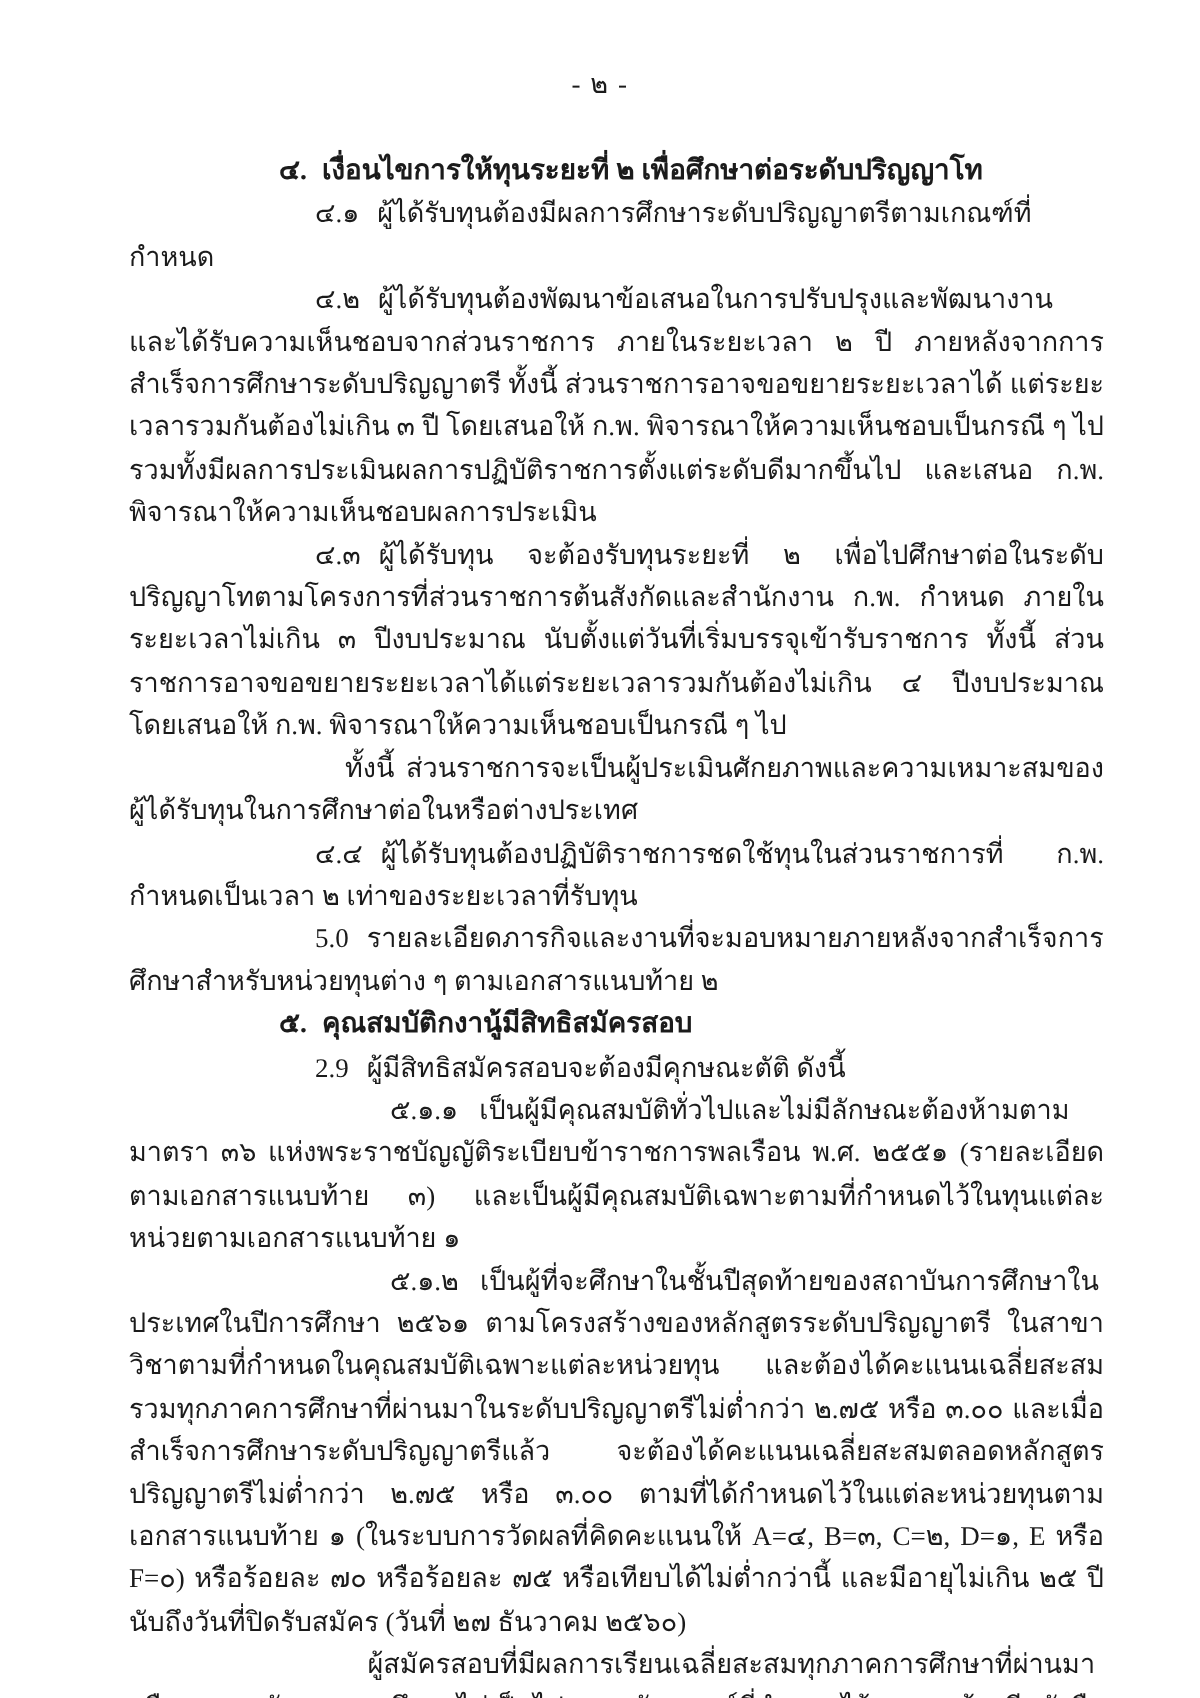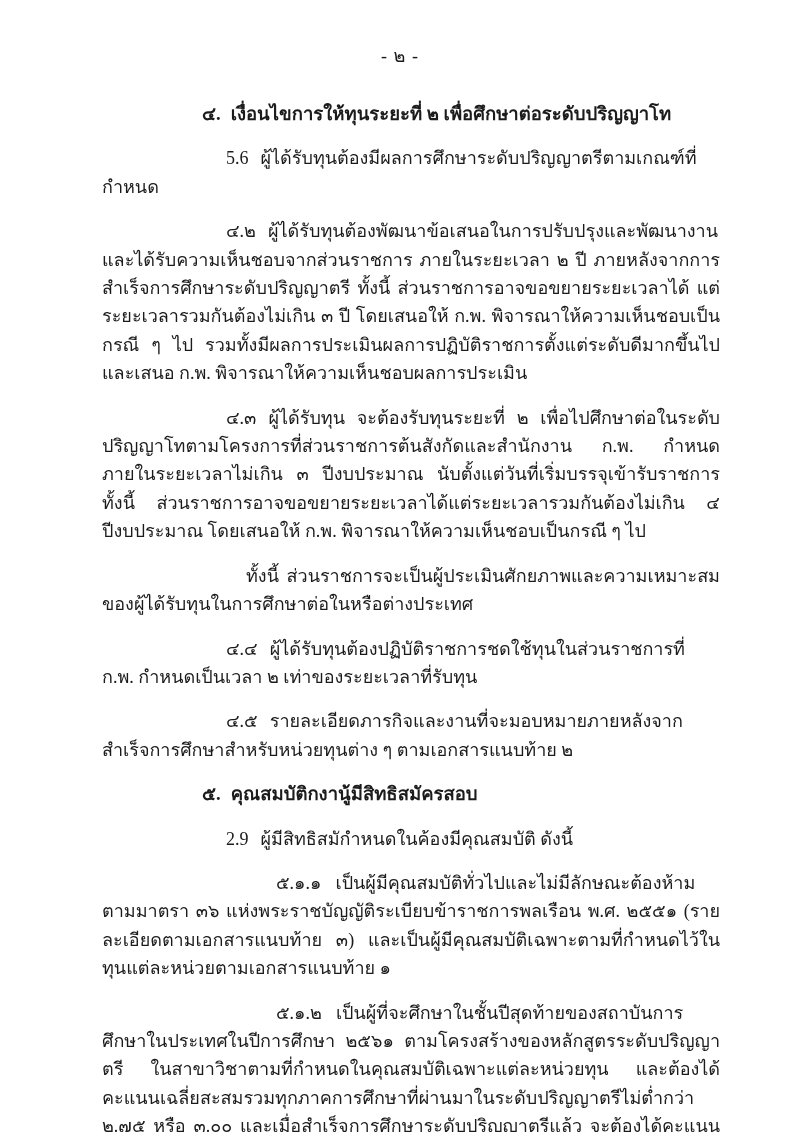--- a/index.html
+++ b/index.html
@@ -29,21 +29,21 @@
     line-height: 28px;
     margin-bottom: 30px;
     letter-spacing: 1px;
   }
   .content {
     box-sizing: border-box;
     padding-left: 86px;
     padding-right: 64px;
   }
   .blk {
-    margin: 16px;
+    margin: 0;
     font-size: 18px;
     line-height: 28.4px;
     text-align: justify;
   }
   .blk .num {
     margin-right: 12px;
   }
   .heading {
     font-weight: bold;
     font-size: 18.5px;
@@ -63,35 +63,35 @@
 </head>
 <body>
 
 <div class="page">
   <div class="page-number">- ๒ -</div>
 
   <div class="content">
 
     <h2 class="blk heading"><span class="num">๔.</span><span class="txt">เงื่อนไขการให้ทุนระยะที่ ๒ เพื่อศึกษาต่อระดับปริญญาโท</span></h2>
 
-    <p class="blk item"><span class="num">5.6</span><span class="txt">ผู้ได้รับทุนต้องมีผลการศึกษาระดับปริญญาตรีตามเกณฑ์ที่กำหนด</span></p>
+    <p class="blk item"><span class="num">๔.๑</span><span class="txt">ผู้ได้รับทุนต้องมีผลการศึกษาระดับปริญญาตรีตามเกณฑ์ที่กำหนด</span></p>
 
     <p class="blk item"><span class="num">๔.๒</span><span class="txt">ผู้ได้รับทุนต้องพัฒนาข้อเสนอในการปรับปรุงและพัฒนางาน และได้รับความเห็นชอบจากส่วนราชการ ภายในระยะเวลา ๒ ปี ภายหลังจากการสำเร็จการศึกษาระดับปริญญาตรี ทั้งนี้ ส่วนราชการอาจขอขยายระยะเวลาได้ แต่ระยะเวลารวมกันต้องไม่เกิน ๓ ปี โดยเสนอให้ ก.พ. พิจารณาให้ความเห็นชอบเป็นกรณี ๆ ไป รวมทั้งมีผลการประเมินผลการปฏิบัติราชการตั้งแต่ระดับดีมากขึ้นไป และเสนอ ก.พ. พิจารณาให้ความเห็นชอบผลการประเมิน</span></p>
 
     <p class="blk item"><span class="num">๔.๓</span><span class="txt">ผู้ได้รับทุน จะต้องรับทุนระยะที่ ๒ เพื่อไปศึกษาต่อในระดับปริญญาโทตามโครงการที่ส่วนราชการต้นสังกัดและสำนักงาน ก.พ. กำหนด ภายในระยะเวลาไม่เกิน ๓ ปีงบประมาณ นับตั้งแต่วันที่เริ่มบรรจุเข้ารับราชการ ทั้งนี้ ส่วนราชการอาจขอขยายระยะเวลาได้แต่ระยะเวลารวมกันต้องไม่เกิน ๔ ปีงบประมาณ โดยเสนอให้ ก.พ. พิจารณาให้ความเห็นชอบเป็นกรณี ๆ ไป</span></p>
 
     <p class="blk item-cont"><span class="txt">ทั้งนี้ ส่วนราชการจะเป็นผู้ประเมินศักยภาพและความเหมาะสมของผู้ได้รับทุนในการศึกษาต่อในหรือต่างประเทศ</span></p>
 
     <p class="blk item"><span class="num">๔.๔</span><span class="txt">ผู้ได้รับทุนต้องปฏิบัติราชการชดใช้ทุนในส่วนราชการที่ ก.พ. กำหนดเป็นเวลา ๒ เท่าของระยะเวลาที่รับทุน</span></p>
 
-    <p class="blk item"><span class="num">๔.๕</span><span class="txt">รายละเอียดภารกิจและงานที่จะมอบหมายภายหลังจากสำเร็จการศึกษาสำหรับหน่วยทุนต่าง ๆ ตามเอกสารแนบท้าย ๒</span></p>
+    <p class="blk item"><span class="num">5.0</span><span class="txt">รายละเอียดภารกิจและงานที่จะมอบหมายภายหลังจากสำเร็จการศึกษาสำหรับหน่วยทุนต่าง ๆ ตามเอกสารแนบท้าย ๒</span></p>
 
     <h2 class="blk heading"><span class="num">๕.</span><span class="txt">คุณสมบัติกงานู้มีสิทธิสมัครสอบ</span></h2>
 
-    <p class="blk item"><span class="num">2.9</span><span class="txt">ผู้มีสิทธิสมักำหนดในค้องมีคุณสมบัติ ดังนี้</span></p>
+    <p class="blk item"><span class="num">2.9</span><span class="txt">ผู้มีสิทธิสมัครสอบจะต้องมีคุกษณะตัติ ดังนี้</span></p>
 
     <p class="blk subitem"><span class="num">๕.๑.๑</span><span class="txt">เป็นผู้มีคุณสมบัติทั่วไปและไม่มีลักษณะต้องห้ามตามมาตรา ๓๖ แห่งพระราชบัญญัติระเบียบข้าราชการพลเรือน พ.ศ. ๒๕๕๑ (รายละเอียดตามเอกสารแนบท้าย ๓) และเป็นผู้มีคุณสมบัติเฉพาะตามที่กำหนดไว้ในทุนแต่ละหน่วยตามเอกสารแนบท้าย ๑</span></p>
 
     <p class="blk subitem"><span class="num">๕.๑.๒</span><span class="txt">เป็นผู้ที่จะศึกษาในชั้นปีสุดท้ายของสถาบันการศึกษาในประเทศในปีการศึกษา ๒๕๖๑ ตามโครงสร้างของหลักสูตรระดับปริญญาตรี ในสาขาวิชาตามที่กำหนดในคุณสมบัติเฉพาะแต่ละหน่วยทุน และต้องได้คะแนนเฉลี่ยสะสมรวมทุกภาคการศึกษาที่ผ่านมาในระดับปริญญาตรีไม่ต่ำกว่า ๒.๗๕ หรือ ๓.๐๐ และเมื่อสำเร็จการศึกษาระดับปริญญาตรีแล้ว จะต้องได้คะแนนเฉลี่ยสะสมตลอดหลักสูตรปริญญาตรีไม่ต่ำกว่า ๒.๗๕ หรือ ๓.๐๐ ตามที่ได้กำหนดไว้ในแต่ละหน่วยทุนตามเอกสารแนบท้าย ๑ (ในระบบการวัดผลที่คิดคะแนนให้ A=๔, B=๓, C=๒, D=๑, E หรือ F=๐) หรือร้อยละ ๗๐ หรือร้อยละ ๗๕ หรือเทียบได้ไม่ต่ำกว่านี้ และมีอายุไม่เกิน ๒๕ ปี นับถึงวันที่ปิดรับสมัคร (วันที่ ๒๗ ธันวาคม ๒๕๖๐)</span></p>
 
     <p class="blk subitem-cont"><span class="txt">ผู้สมัครสอบที่มีผลการเรียนเฉลี่ยสะสมทุกภาคการศึกษาที่ผ่านมา หรือตลอดหลักสูตรการศึกษาไม่เป็นไปตามหลักเกณฑ์ที่กำหนดไว้ จะต้องมีหนังสือรับรองผลการเรียนจากสถานศึกษามาแสดงว่าเป็นผู้มีผลการเรียนเทียบได้กับผลการเรียนที่กำหนดไว้ในแต่ละหน่วยทุน หากผู้ใดไม่มีหนังสือรับรองผลการเรียนมาแสดงจะถือว่าขาดคุณสมบัติในการสมัครสอบครั้งนี้</span></p>
 
   </div>
 </div>
 

